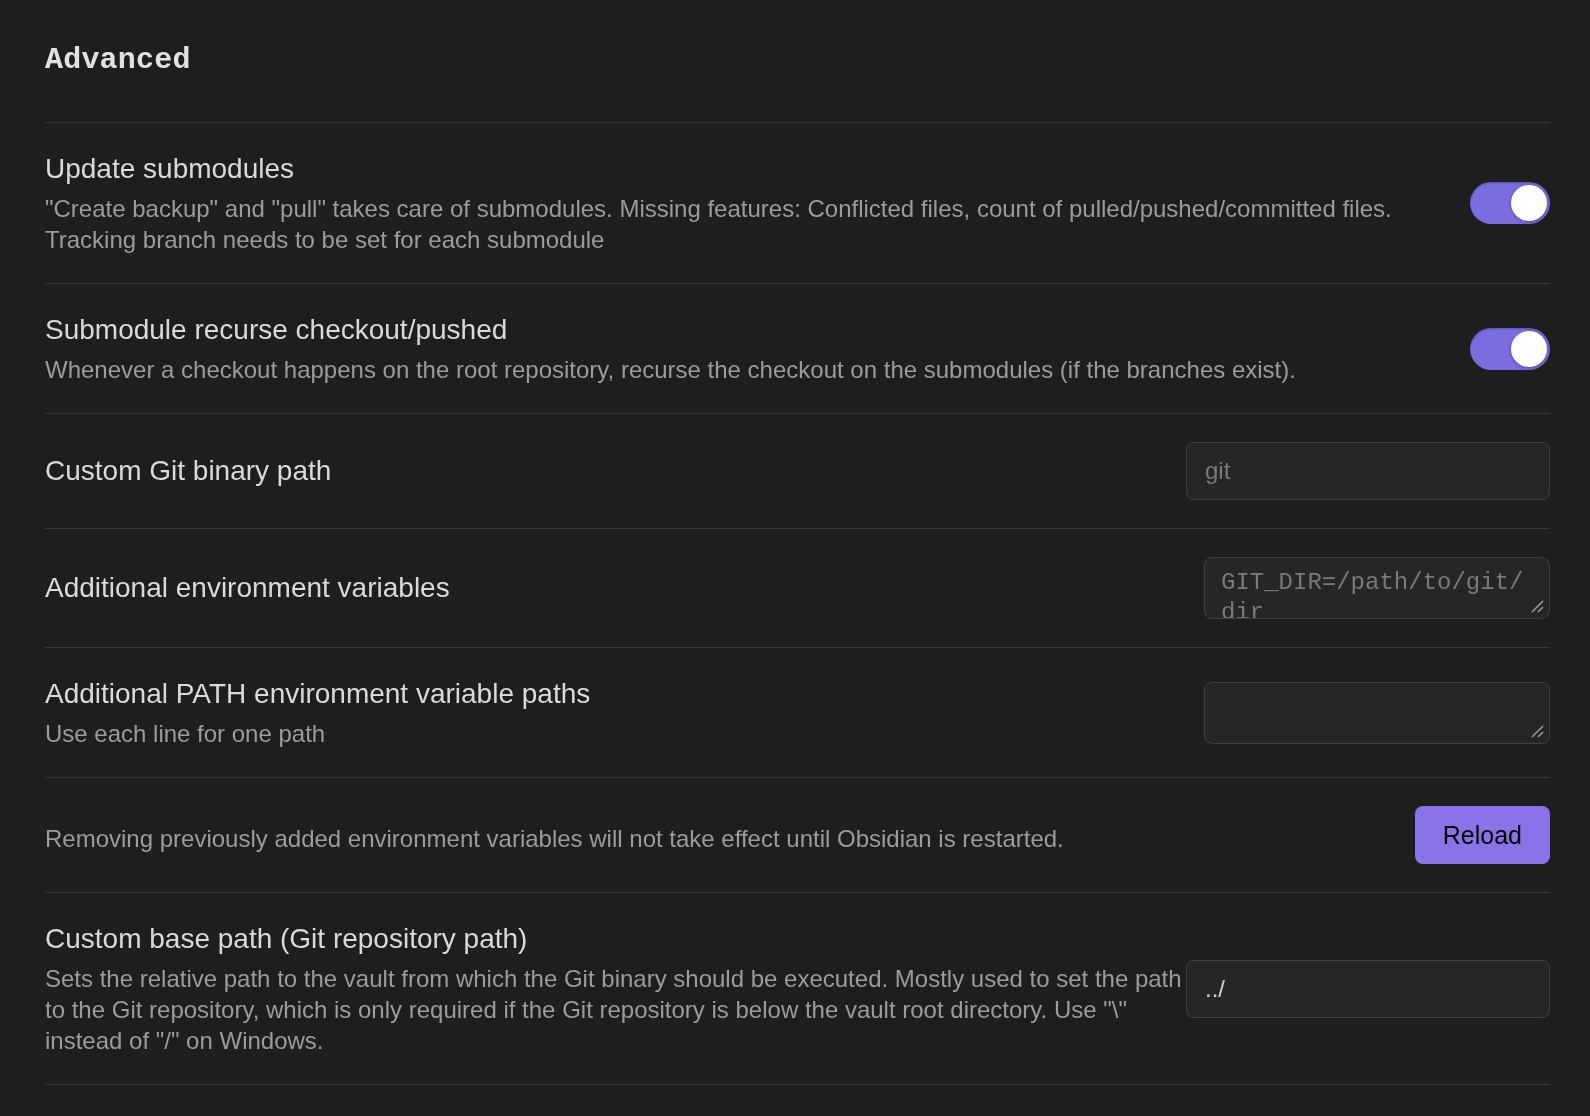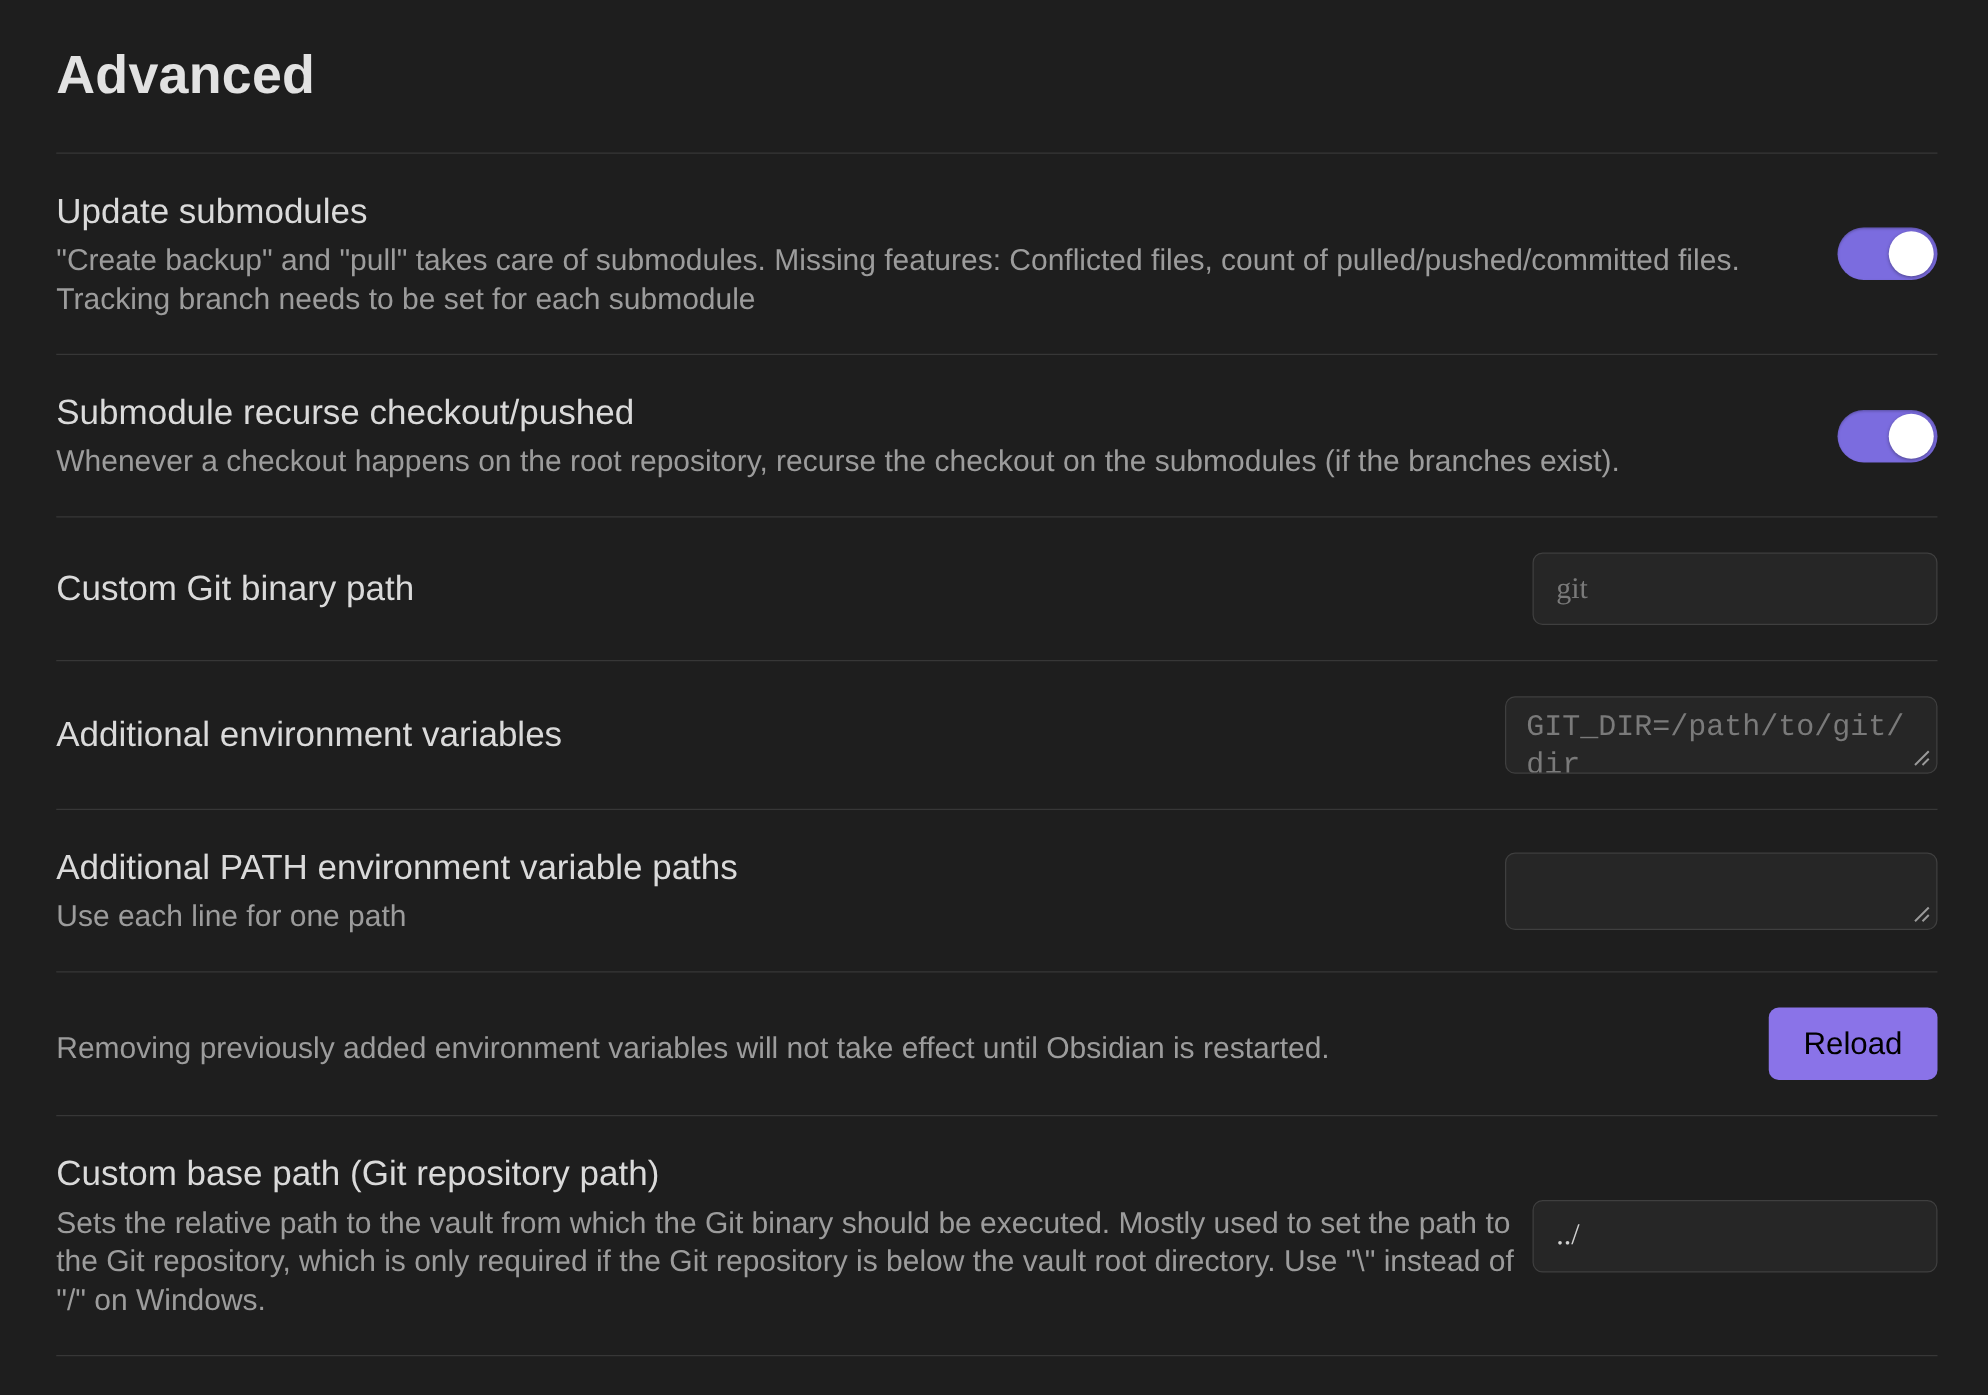--- a/index.html
+++ b/index.html
@@ -16,26 +16,27 @@
     --toggle-on:#7b6cdf;
   }
   *{box-sizing:border-box;margin:0;padding:0;}
   html,body{width:1590px;height:1116px;overflow:hidden;}
   body{
     background:var(--bg);
     font-family:"Liberation Sans","DejaVu Sans",sans-serif;
     padding:34px 40px 0 45px;
   }
   .page-title{
-    font-size:43px;
+    font-size:30px;
     font-weight:700;
     color:var(--heading);
     letter-spacing:0.2px;
     line-height:52px;
     margin-bottom:36px;
+    font-family:Liberation Mono, monospace;
   }
   .settings-list{border-bottom:1px solid var(--divider);}
   .setting-item{
     display:flex;
     align-items:center;
     justify-content:space-between;
     padding:28px 0;
     border-top:1px solid var(--divider);
   }
   .setting-info{flex:1 1 auto;min-width:0;}
@@ -68,27 +69,27 @@
     top:3px;left:3px;
     width:36px;height:36px;
     border-radius:50%;
     background:#ffffff;
     box-shadow:0 1px 3px rgba(0,0,0,.35);
   }
   .toggle[data-state="on"] .toggle-knob{left:41px;}
 
   
   .text-input{
-    width:324px;height:58px;
+    width:364px;height:58px;
     background:var(--input-bg);
     border:1px solid var(--input-border);
     border-radius:8px;
     color:var(--input-text);
     font-size:24px;
-    font-family:Liberation Serif, serif;
+    font-family:Liberation Sans, sans-serif;
     padding:0 18px;
     outline:none;
   }
   .text-input::placeholder{color:var(--placeholder);}
 
   
   .textarea-wrap{position:relative;width:346px;height:62px;font-family:Liberation Mono, monospace;}
   .styled-textarea{
     width:100%;height:100%;
     background:var(--input-bg);

